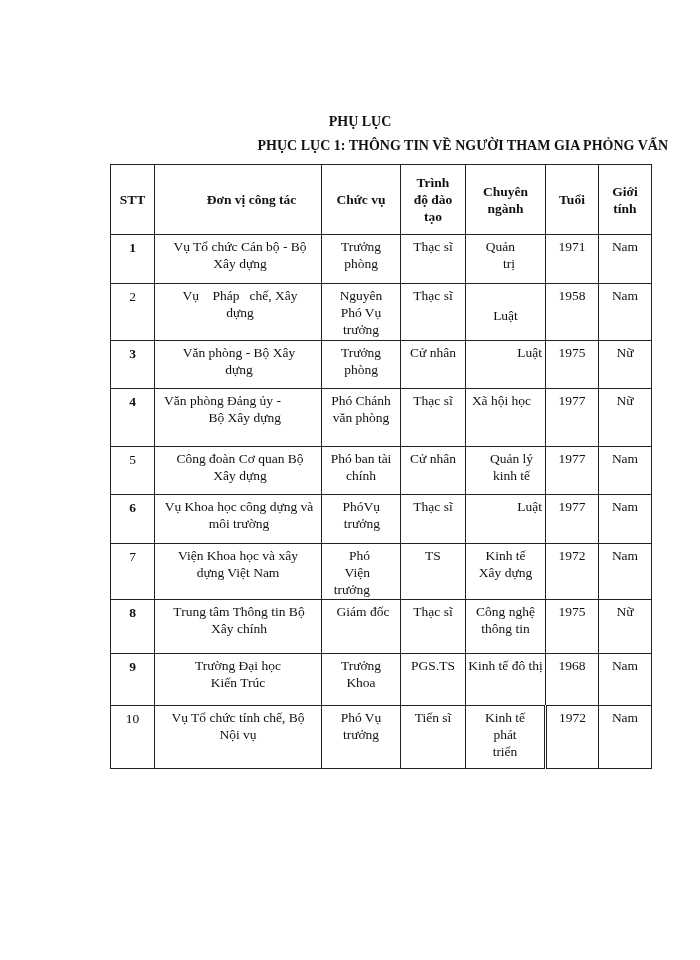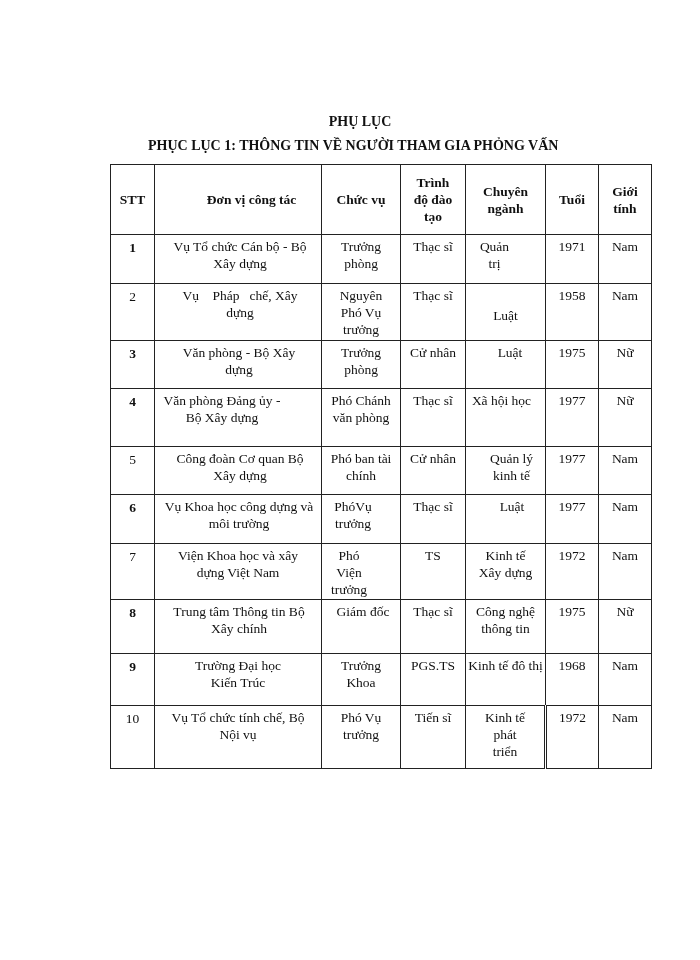--- a/index.html
+++ b/index.html
@@ -1,29 +1,29 @@
 <!DOCTYPE html>
 <html><head>
 <meta charset="utf-8">
 <style>
   html, body { margin: 0; padding: 0; background: #ffffff; }
   body { width: 700px; height: 960px; position: relative; overflow: hidden;
          font-family: "Liberation Serif", "DejaVu Serif", serif; color: #111; }
   .title { position: absolute; left: 0; width: 700px; text-align: center;
            font-weight: bold; font-size: 14px; }
   #t1 { top: 114px; left: 10px; }
-  #t2 { top: 138px; left: 48px; width: 620px; text-align: left; padding-left: 100px; box-sizing: border-box; }
+  #t2 { top: 138px; left: 48px; width: 620px; text-align: right; padding-left: 100px; box-sizing: border-box; }
   table { position: absolute; left: 110px; top: 164px; border-collapse: collapse;
           font-size: 13.5px; line-height: 17px; }
   td, th { border: 1px solid #222; vertical-align: top; padding: 3px 3px 0 3px;
            text-align: center; font-weight: normal; }
   th { vertical-align: middle; font-weight: bold; padding: 0 3px; }
   td.stt { font-weight: bold; padding-top: 4px; }
   td.stt.n { font-weight: normal; }
-  td.l { text-align: center; }
+  td.l { text-align: right; }
 </style>
 </head>
 <body>
 
 <div class="title" id="t1">PHỤ LỤC</div>
 <div class="title" id="t2">PHỤC LỤC 1: THÔNG TIN VỀ NGƯỜI THAM  GIA PHỎNG VẤN</div>
 
 <table>
   <colgroup>
     <col style="width:44px">

